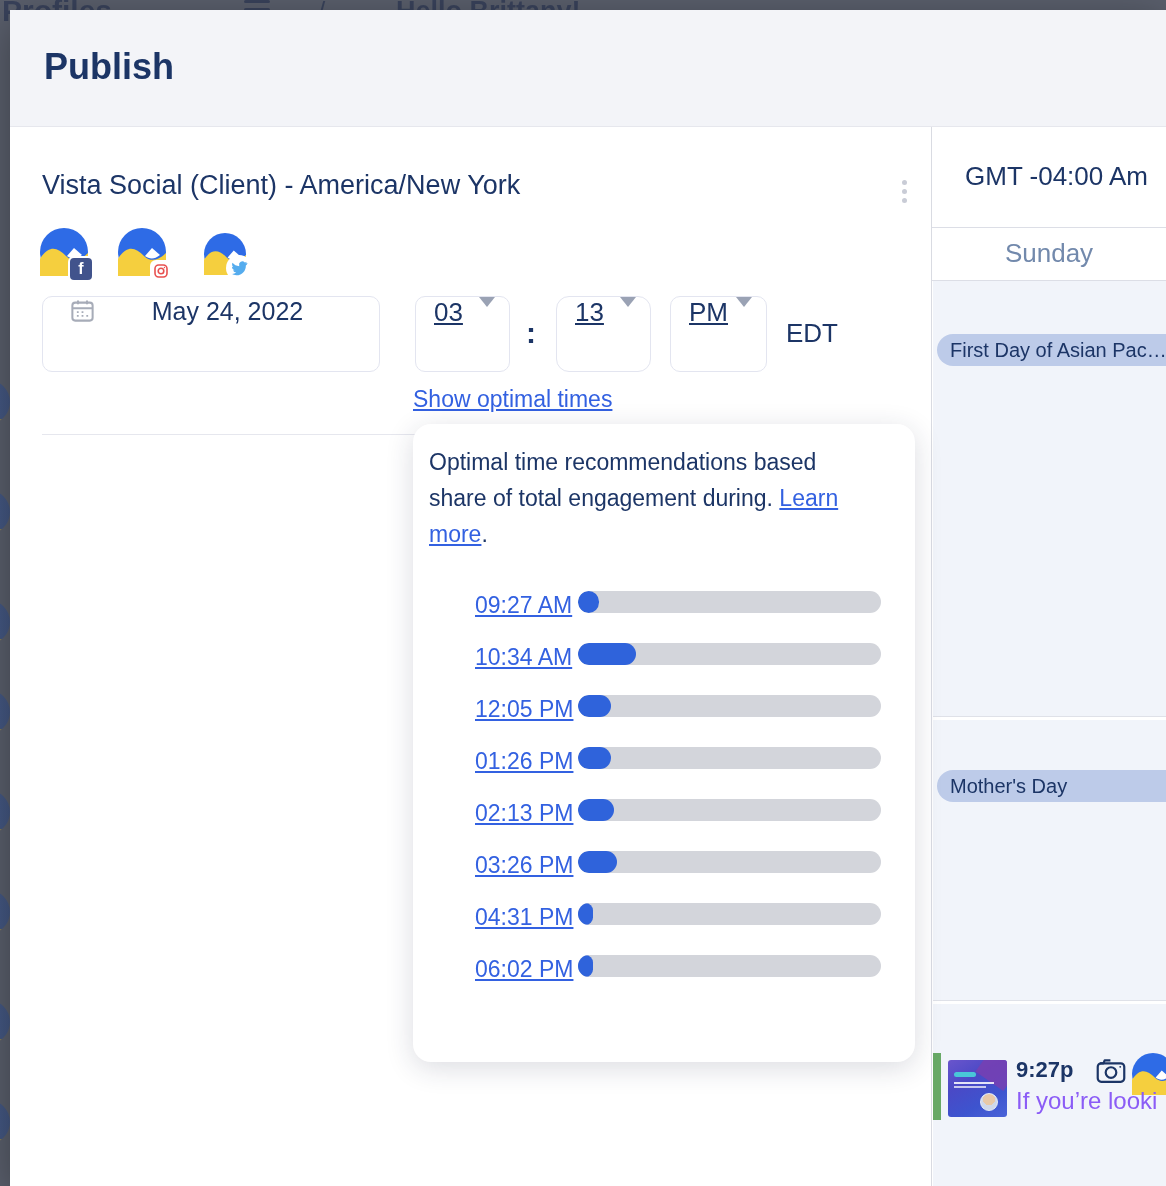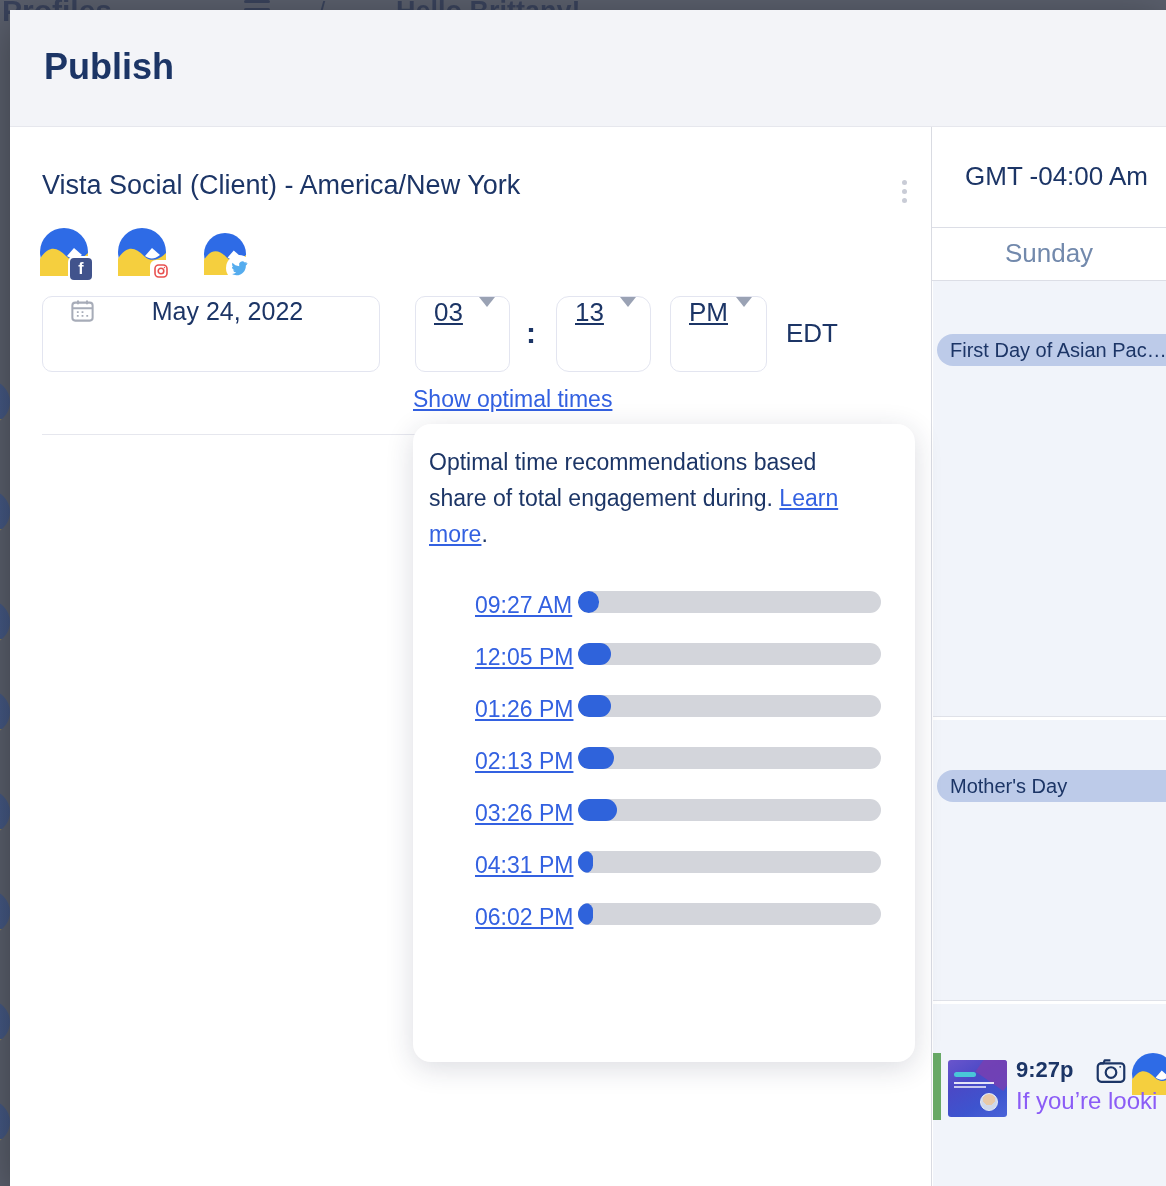--- a/index.html
+++ b/index.html
@@ -210,20 +210,26 @@
       <span>Optimal time recommendations based share of total engagement during. </span><a>Learn more</a><span>.</span>
     </div>
     <div class="time-rows" id="time-rows">
         <div class="time-row">
           <a class="time-link">09:27 AM</a>
           <div class="bar-track">
             <div class="bar-fill" style="width: 7%;"></div>
           </div>
         </div>
         <div class="time-row">
+          <a class="time-link">10:34 AM</a>
+          <div class="bar-track">
+            <div class="bar-fill" style="width: 19%;"></div>
+          </div>
+        </div>
+        <div class="time-row">
           <a class="time-link">12:05 PM</a>
           <div class="bar-track">
             <div class="bar-fill" style="width: 11%;"></div>
           </div>
         </div>
         <div class="time-row">
           <a class="time-link">01:26 PM</a>
           <div class="bar-track">
             <div class="bar-fill" style="width: 11%;"></div>
           </div>

